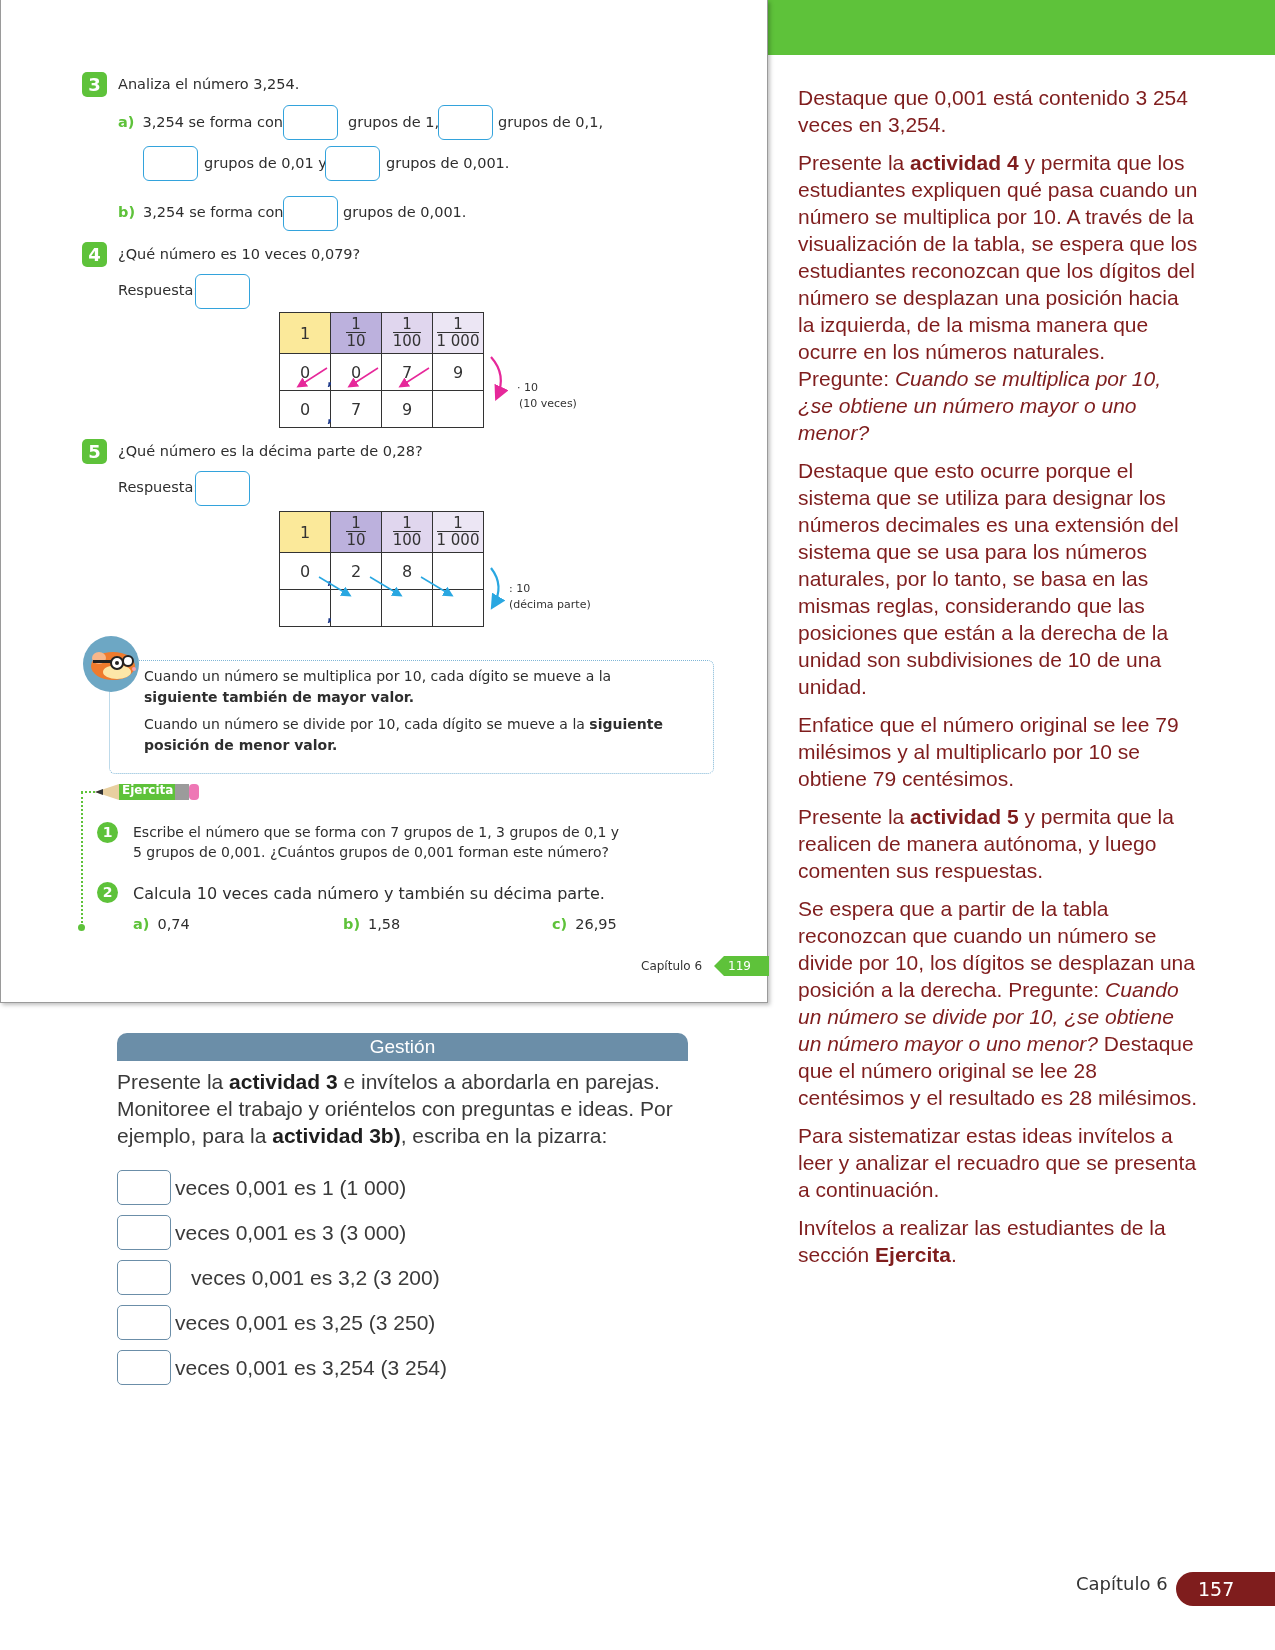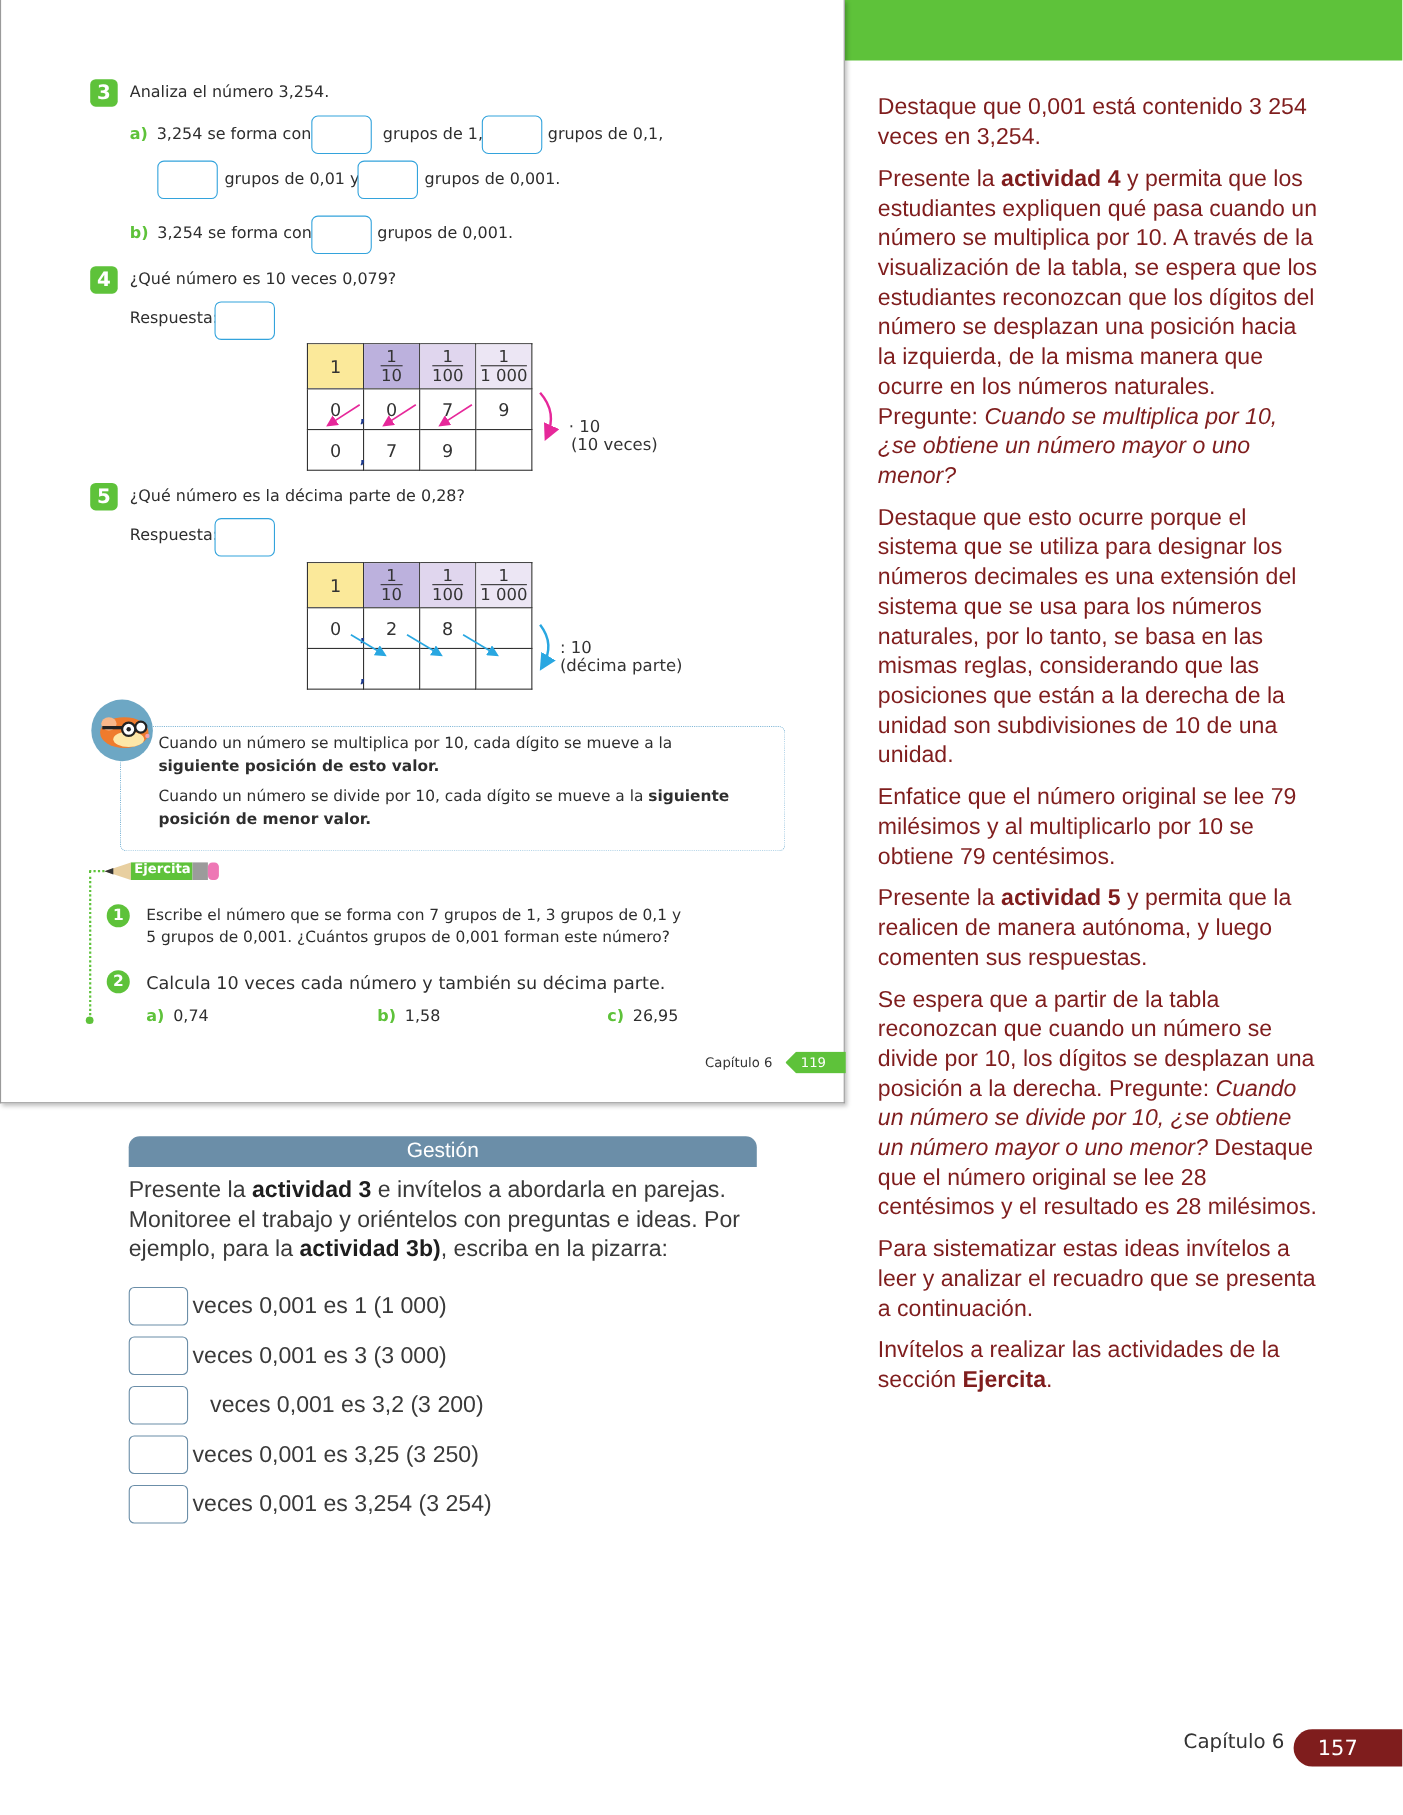--- a/index.html
+++ b/index.html
@@ -29,21 +29,21 @@
   .pv-table tr.hdr td { height: 41px; }
   .pv-table .c1 { background: #fbe99a; }
   .pv-table .c2 { background: #bcb1dd; }
   .pv-table .c3 { background: #e0d6ee; }
   .pv-table .c4 { background: #ece6f4; }
   .frac { display: inline-block; text-align: center; line-height: 16px; font-size: 15px; }
   .frac .n { display: block; border-bottom: 1.4px solid #333; padding: 0 2px; }
   .frac .d { display: block; }
   .faded { color: #9a9a9a; }
   .decimal-comma { position: absolute; left: -4px; bottom: 2px; color: #1e3a8a; font-weight: bold; font-size: 14px; }
-  .side-note { position: absolute; font-size: 15px; color: #333; line-height: 16px; }
+  .side-note { position: absolute; font-size: 11px; color: #333; line-height: 16px; }
 
   
   .info-box { position: absolute; left: 108px; top: 660px; width: 605px; height: 114px; border: 1.5px dotted #7fb6d6; border-radius: 6px; }
   .info-text { position: absolute; font-size: 14px; line-height: 21px; color: #2e2e2e; width: 540px; }
   .info-text b { font-weight: bold; }
   .avatar { position: absolute; left: 82px; top: 636px; width: 56px; height: 56px; border-radius: 50%; background: #6da7c4; overflow: hidden; }
   .ej-dots { position: absolute; left: 80px; top: 792px; width: 2px; height: 135px; border-left: 2px dotted #5ec23a; }
   .ej-circle { position: absolute; width: 21px; height: 21px; border-radius: 50%; background: #5ec23a; color: #fff; font-weight: bold; font-size: 14px; text-align: center; line-height: 21px; }
 
   .footer-chap { position: absolute; font-size: 12px; color: #333; }
@@ -187,21 +187,21 @@
       <ellipse cx="16" cy="22" rx="7" ry="6" fill="#f7b78a"></ellipse>
       <ellipse cx="34" cy="36" rx="14" ry="7" fill="#fde7a8"></ellipse>
       <rect x="10" y="24" width="36" height="3" fill="#222"></rect>
       <circle cx="34" cy="27" r="6" fill="#fff" stroke="#222" stroke-width="2"></circle>
       <circle cx="45" cy="25" r="5" fill="#fff" stroke="#222" stroke-width="2"></circle>
       <circle cx="34" cy="27" r="2" fill="#222"></circle>
       <circle cx="51" cy="33" r="2" fill="#f3a0b0"></circle>
     </svg>
   </div>
   <div class="info-text" style="left:143px;top:666px;">
-    <span>Cuando un número se multiplica por 10, cada dígito se mueve a la </span><b>siguiente posición de esto valor.</b>
+    <span>Cuando un número se multiplica por 10, cada dígito se mueve a la </span><b>siguiente también de mayor valor.</b>
   </div>
   <div class="info-text" style="left:143px;top:714px;">
     <span>Cuando un número se divide por 10, cada dígito se mueve a la </span><b>siguiente posición de menor valor.</b>
   </div>
 
   <svg style="position:absolute;left:80px;top:781px;" width="120" height="22">
     <line x1="0" y1="11" x2="14" y2="11" stroke="#5ec23a" stroke-width="2" stroke-dasharray="2,2"></line>
     <polygon points="14,11 38,3 38,19" fill="#e8cfa0"></polygon>
     <polygon points="14,11 22,8 22,14" fill="#333"></polygon>
     <rect x="38" y="3" width="56" height="16" fill="#5ec23a"></rect>
@@ -256,17 +256,17 @@
   </div>
 
 <div class="right-col" style="top:84px;">
   <p>Destaque que 0,001 está contenido 3 254 veces en 3,254.</p>
   <p><span>Presente la </span><b>actividad 4</b><span> y permita que los estudiantes expliquen qué pasa cuando un número se multiplica por 10. A través de la visualización de la tabla, se espera que los estudiantes reconozcan que los dígitos del número se desplazan una posición hacia la izquierda, de la misma manera que ocurre en los números naturales. Pregunte: </span><i>Cuando se multiplica por 10, ¿se obtiene un número mayor o uno menor?</i></p>
   <p>Destaque que esto ocurre porque el sistema que se utiliza para designar los números decimales es una extensión del sistema que se usa para los números naturales, por lo tanto, se basa en las mismas reglas, considerando que las posiciones que están a la derecha de la unidad son subdivisiones de 10 de una unidad.</p>
   <p>Enfatice que el número original se lee 79 milésimos y al multiplicarlo por 10 se obtiene 79 centésimos.</p>
   <p><span>Presente la </span><b>actividad 5</b><span> y permita que la realicen de manera autónoma, y luego comenten sus respuestas.</span></p>
   <p><span>Se espera que a partir de la tabla reconozcan que cuando un número se divide por 10, los dígitos se desplazan una posición a la derecha. Pregunte: </span><i>Cuando un número se divide por 10, ¿se obtiene un número mayor o uno menor?</i><span> Destaque que el número original se lee 28 centésimos y el resultado es 28 milésimos.</span></p>
   <p>Para sistematizar estas ideas invítelos a leer y analizar el recuadro que se presenta a continuación.</p>
-  <p><span>Invítelos a realizar las actividades de la sección </span><b>Ejercita</b><span>.</span></p>
+  <p><span>Invítelos a realizar las estudiantes de la sección </span><b>Ejercita</b><span>.</span></p>
 </div>
 
 <div class="bottom-footer">Capítulo 6</div>
 <div class="bottom-page">157</div>
 
 </body></html>

